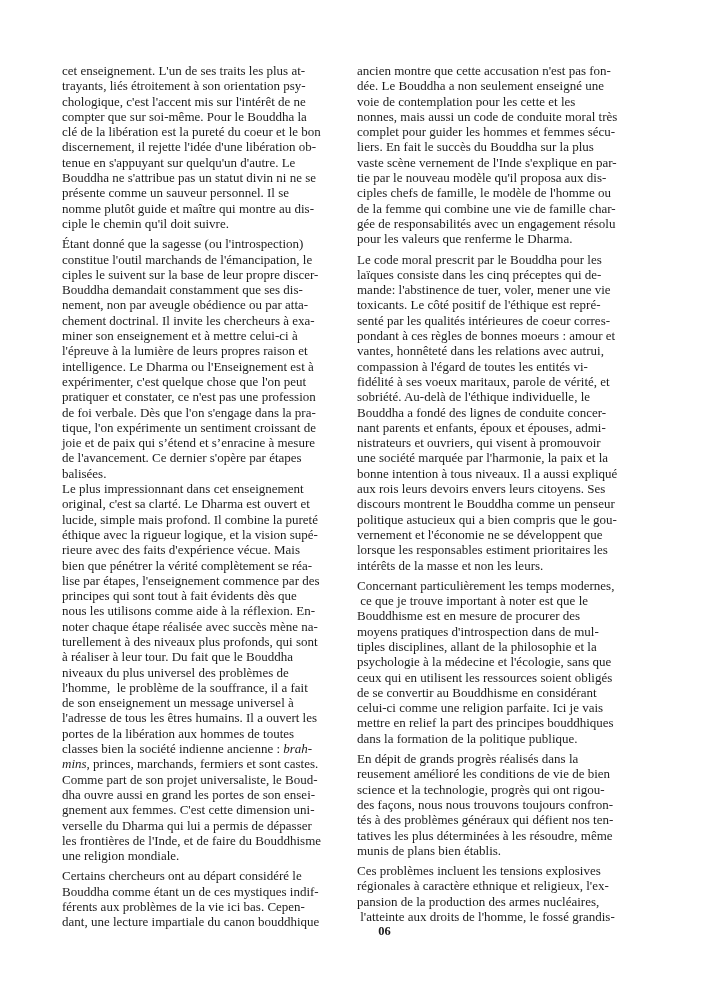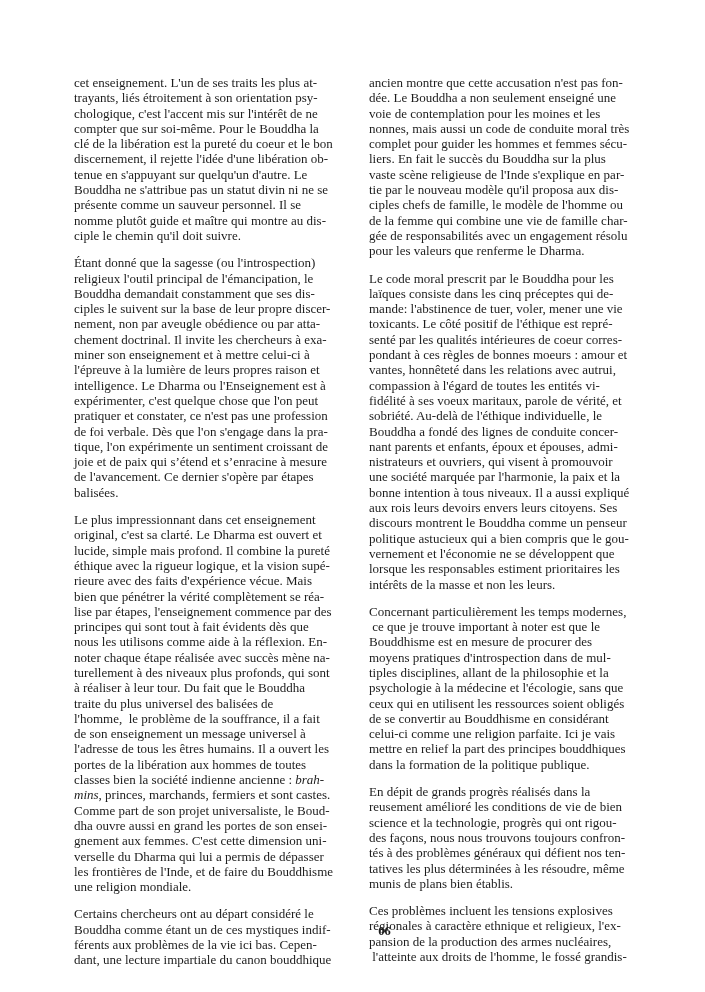--- a/index.html
+++ b/index.html
@@ -18,21 +18,21 @@
   }
   .col {
     position: absolute;
     top: 63px;
     width: 292px;
     font-size: 13px;
     line-height: 15.3px;
   }
   .col-left  { left: 62px;  }
   .col-right { left: 357px; }
-  .para { margin: 12px; }
+  .para { margin: 0; }
   .para + .para { margin-top: 5px; }
   .para.no-gap { margin-top: 0; }
   .line {
     white-space: pre;
     height: 15.3px;
   }
   .it { font-style: italic; }
   .page-number {
     position: absolute;
     top: 924px;
@@ -58,23 +58,23 @@
         <div class="line">clé de la libération est la pureté du coeur et le bon</div>
         <div class="line">discernement, il rejette l'idée d'une libération ob-</div>
         <div class="line">tenue en s'appuyant sur quelqu'un d'autre. Le</div>
         <div class="line">Bouddha ne s'attribue pas un statut divin ni ne se</div>
         <div class="line">présente comme un sauveur personnel. Il se</div>
         <div class="line">nomme plutôt guide et maître qui montre au dis-</div>
         <div class="line">ciple le chemin qu'il doit suivre.</div>
       </div>
       <div class="para">
         <div class="line">Étant donné que la sagesse (ou l'introspection)</div>
-        <div class="line">religieux l'outil principal de l'émancipation, le</div>
+        <div class="line">constitue l'outil marchands de l'émancipation, le</div>
+        <div class="line">ciples le suivent sur la base de leur propre discer-</div>
         <div class="line">Bouddha demandait constamment que ses dis-</div>
-        <div class="line">ciples le suivent sur la base de leur propre discer-</div>
         <div class="line">nement, non par aveugle obédience ou par atta-</div>
         <div class="line">chement doctrinal. Il invite les chercheurs à exa-</div>
         <div class="line">miner son enseignement et à mettre celui-ci à</div>
         <div class="line">l'épreuve à la lumière de leurs propres raison et</div>
         <div class="line">intelligence. Le Dharma ou l'Enseignement est à</div>
         <div class="line">expérimenter, c'est quelque chose que l'on peut</div>
         <div class="line">pratiquer et constater, ce n'est pas une profession</div>
         <div class="line">de foi verbale. Dès que l'on s'engage dans la pra-</div>
         <div class="line">tique, l'on expérimente un sentiment croissant de</div>
         <div class="line">joie et de paix qui s’étend et s’enracine à mesure</div>
@@ -87,21 +87,21 @@
         <div class="line">lucide, simple mais profond. Il combine la pureté</div>
         <div class="line">éthique avec la rigueur logique, et la vision supé-</div>
         <div class="line">rieure avec des faits d'expérience vécue. Mais</div>
         <div class="line">bien que pénétrer la vérité complètement se réa-</div>
         <div class="line">lise par étapes, l'enseignement commence par des</div>
         <div class="line">principes qui sont tout à fait évidents dès que</div>
         <div class="line">nous les utilisons comme aide à la réflexion. En-</div>
         <div class="line">noter chaque étape réalisée avec succès mène na-</div>
         <div class="line">turellement à des niveaux plus profonds, qui sont</div>
         <div class="line">à réaliser à leur tour. Du fait que le Bouddha</div>
-        <div class="line">traite du plus universel des balisées de</div>
+        <div class="line">niveaux du plus universel des problèmes de</div>
         <div class="line">l'homme,  le problème de la souffrance, il a fait</div>
         <div class="line">de son enseignement un message universel à</div>
         <div class="line">l'adresse de tous les êtres humains. Il a ouvert les</div>
         <div class="line">portes de la libération aux hommes de toutes</div>
         <div class="line"><span>classes bien la société indienne ancienne : </span><span class="it">brah-</span></div>
         <div class="line"><span class="it">mins</span><span>, princes, marchands, fermiers et sont castes.</span></div>
         <div class="line">Comme part de son projet universaliste, le Boud-</div>
         <div class="line">dha ouvre aussi en grand les portes de son ensei-</div>
         <div class="line">gnement aux femmes. C'est cette dimension uni-</div>
         <div class="line">verselle du Dharma qui lui a permis de dépasser</div>
@@ -112,25 +112,25 @@
         <div class="line">Certains chercheurs ont au départ considéré le</div>
         <div class="line">Bouddha comme étant un de ces mystiques indif-</div>
         <div class="line">férents aux problèmes de la vie ici bas. Cepen-</div>
         <div class="line">dant, une lecture impartiale du canon bouddhique</div>
       </div>
     </div>
   <div class="col col-right">
       <div class="para">
         <div class="line">ancien montre que cette accusation n'est pas fon-</div>
         <div class="line">dée. Le Bouddha a non seulement enseigné une</div>
-        <div class="line">voie de contemplation pour les moines et les</div>
+        <div class="line">voie de contemplation pour les cette et les</div>
         <div class="line">nonnes, mais aussi un code de conduite moral très</div>
         <div class="line">complet pour guider les hommes et femmes sécu-</div>
         <div class="line">liers. En fait le succès du Bouddha sur la plus</div>
-        <div class="line">vaste scène religieuse de l'Inde s'explique en par-</div>
+        <div class="line">vaste scène vernement de l'Inde s'explique en par-</div>
         <div class="line">tie par le nouveau modèle qu'il proposa aux dis-</div>
         <div class="line">ciples chefs de famille, le modèle de l'homme ou</div>
         <div class="line">de la femme qui combine une vie de famille char-</div>
         <div class="line">gée de responsabilités avec un engagement résolu</div>
         <div class="line">pour les valeurs que renferme le Dharma.</div>
       </div>
       <div class="para">
         <div class="line">Le code moral prescrit par le Bouddha pour les</div>
         <div class="line">laïques consiste dans les cinq préceptes qui de-</div>
         <div class="line">mande: l'abstinence de tuer, voler, mener une vie</div>

